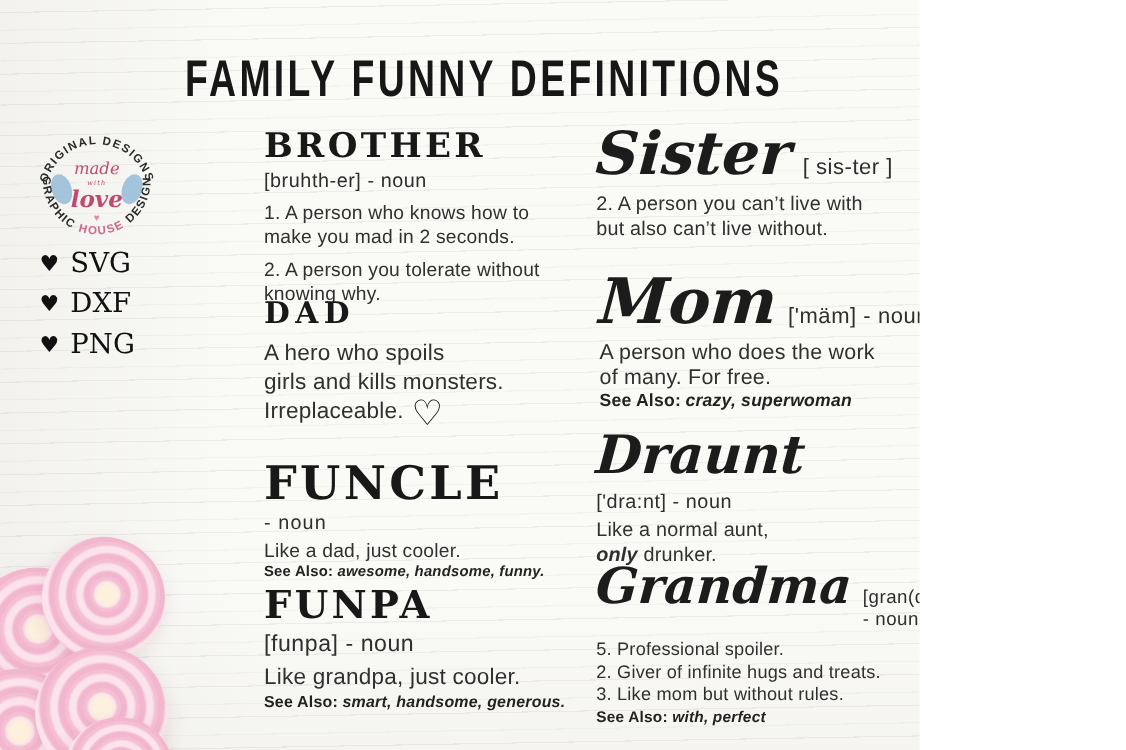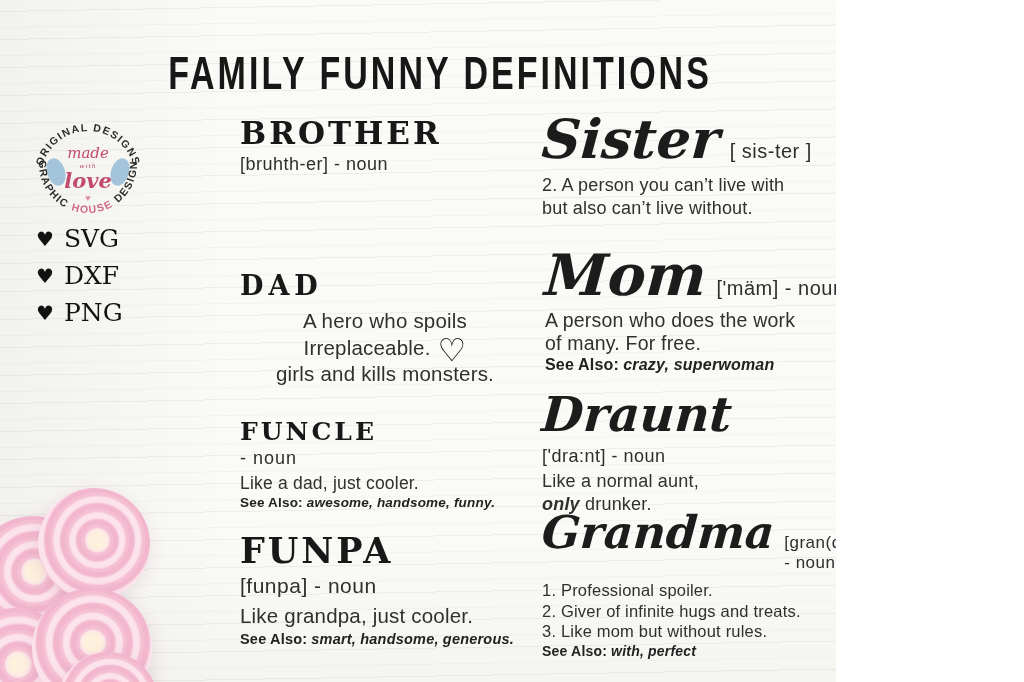--- a/index.html
+++ b/index.html
@@ -87,31 +87,31 @@
 
   .e-sister{left:542px;top:112px;width:300px;}
   .e-sister .word-script{font-size:54px;}
   .e-sister .pron{font-size:20px;}
   .e-sister .body{font-size:18px;margin-top:8px;}
 
   .e-dad{left:240px;top:272px;width:290px;}
   .e-dad .word-slab{font-size:27px;letter-spacing:5px;}
   .e-dad .pron{font-size:21px;}
   .e-dad .body{font-size:20.5px;margin-top:9px;}
-  .e-dad .line{line-height:1.3;text-align:center;}
+  .e-dad .line{line-height:1.3;}
 
   .e-mom{left:545px;top:246px;width:300px;}
   .e-mom .word-script{font-size:57px;}
   .e-mom .pron{font-size:20px;}
   .e-mom .body{font-size:19.5px;margin-top:6px;}
   .e-mom .line{line-height:1.18;}
   .e-mom .see{font-size:16px;margin-top:1px;}
 
   .e-funcle{left:240px;top:419px;width:290px;}
-  .e-funcle .word-slab{font-size:25px;}
+  .e-funcle .word-slab{font-size:42px;}
   .e-funcle .pron{font-size:18px;margin-top:4px;letter-spacing:1px;}
   .e-funcle .body{font-size:17.5px;margin-top:3px;}
   .e-funcle .see{font-size:13.5px;margin-top:1px;}
 
   .e-draunt{left:542px;top:390px;width:290px;}
   .e-draunt .word-script{font-size:48px;}
   .e-draunt .pron{font-size:18px;margin-top:8px;}
   .e-draunt .body{font-size:18px;margin-top:3px;}
 
   .e-funpa{left:240px;top:533px;width:290px;}
@@ -177,41 +177,47 @@
       </li>
     <li>
         <span class="heart-bullet">♥</span>
         <span>PNG</span>
       </li>
   </ul>
 
   <section class="entry e-brother">
     <div class="word-slab">BROTHER</div>
     <div class="pron">[bruhth-er] - noun</div>
+    <div class="body">
+      <div class="line">1. A person who knows how to</div>
+      <div class="line">make you mad in 2 seconds.</div>
+      <div class="line gap">2. A person you tolerate without</div>
+      <div class="line">knowing why.</div>
+    </div>
   </section>
 
   <section class="entry e-sister">
     <div class="headline">
       <span class="word-script">Sister</span>
       <span class="pron">[ sis-ter ]</span>
     </div>
     <div class="body">
       <div class="line gap">2. A person you can’t live with</div>
       <div class="line">but also can’t live without.</div>
     </div>
   </section>
 
   <section class="entry e-dad">
     <div class="headline">
       <span class="word-slab">DAD</span>
     </div>
     <div class="body">
       <div class="line">A hero who spoils</div>
+      <div class="line">girls and kills monsters.</div>
       <div class="line"><span>Irreplaceable.</span><span class="heart-outline">♡</span></div>
-      <div class="line">girls and kills monsters.</div>
     </div>
   </section>
 
   <section class="entry e-mom">
     <div class="headline">
       <span class="word-script">Mom</span>
       <span class="pron">['mäm] - noun</span>
     </div>
     <div class="body">
       <div class="line">A person who does the work</div>
@@ -246,20 +252,20 @@
       <div class="see"><span class="see-label">See Also:</span><span class="see-val">smart, handsome, generous.</span></div>
     </div>
   </section>
 
   <section class="entry e-grandma">
     <div class="headline">
       <span class="word-script">Grandma</span>
       <span class="pron">[gran(d)ma] - noun</span>
     </div>
     <div class="body">
-      <div class="line">1. Professional spoiler.</div>
+      <div class="line">5. Professional spoiler.</div>
       <div class="line">2. Giver of infinite hugs and treats.</div>
       <div class="line">3. Like mom but without rules.</div>
       <div class="see"><span class="see-label">See Also:</span><span class="see-val">with, perfect</span></div>
     </div>
   </section>
 
 </div>
 
 </body></html>

